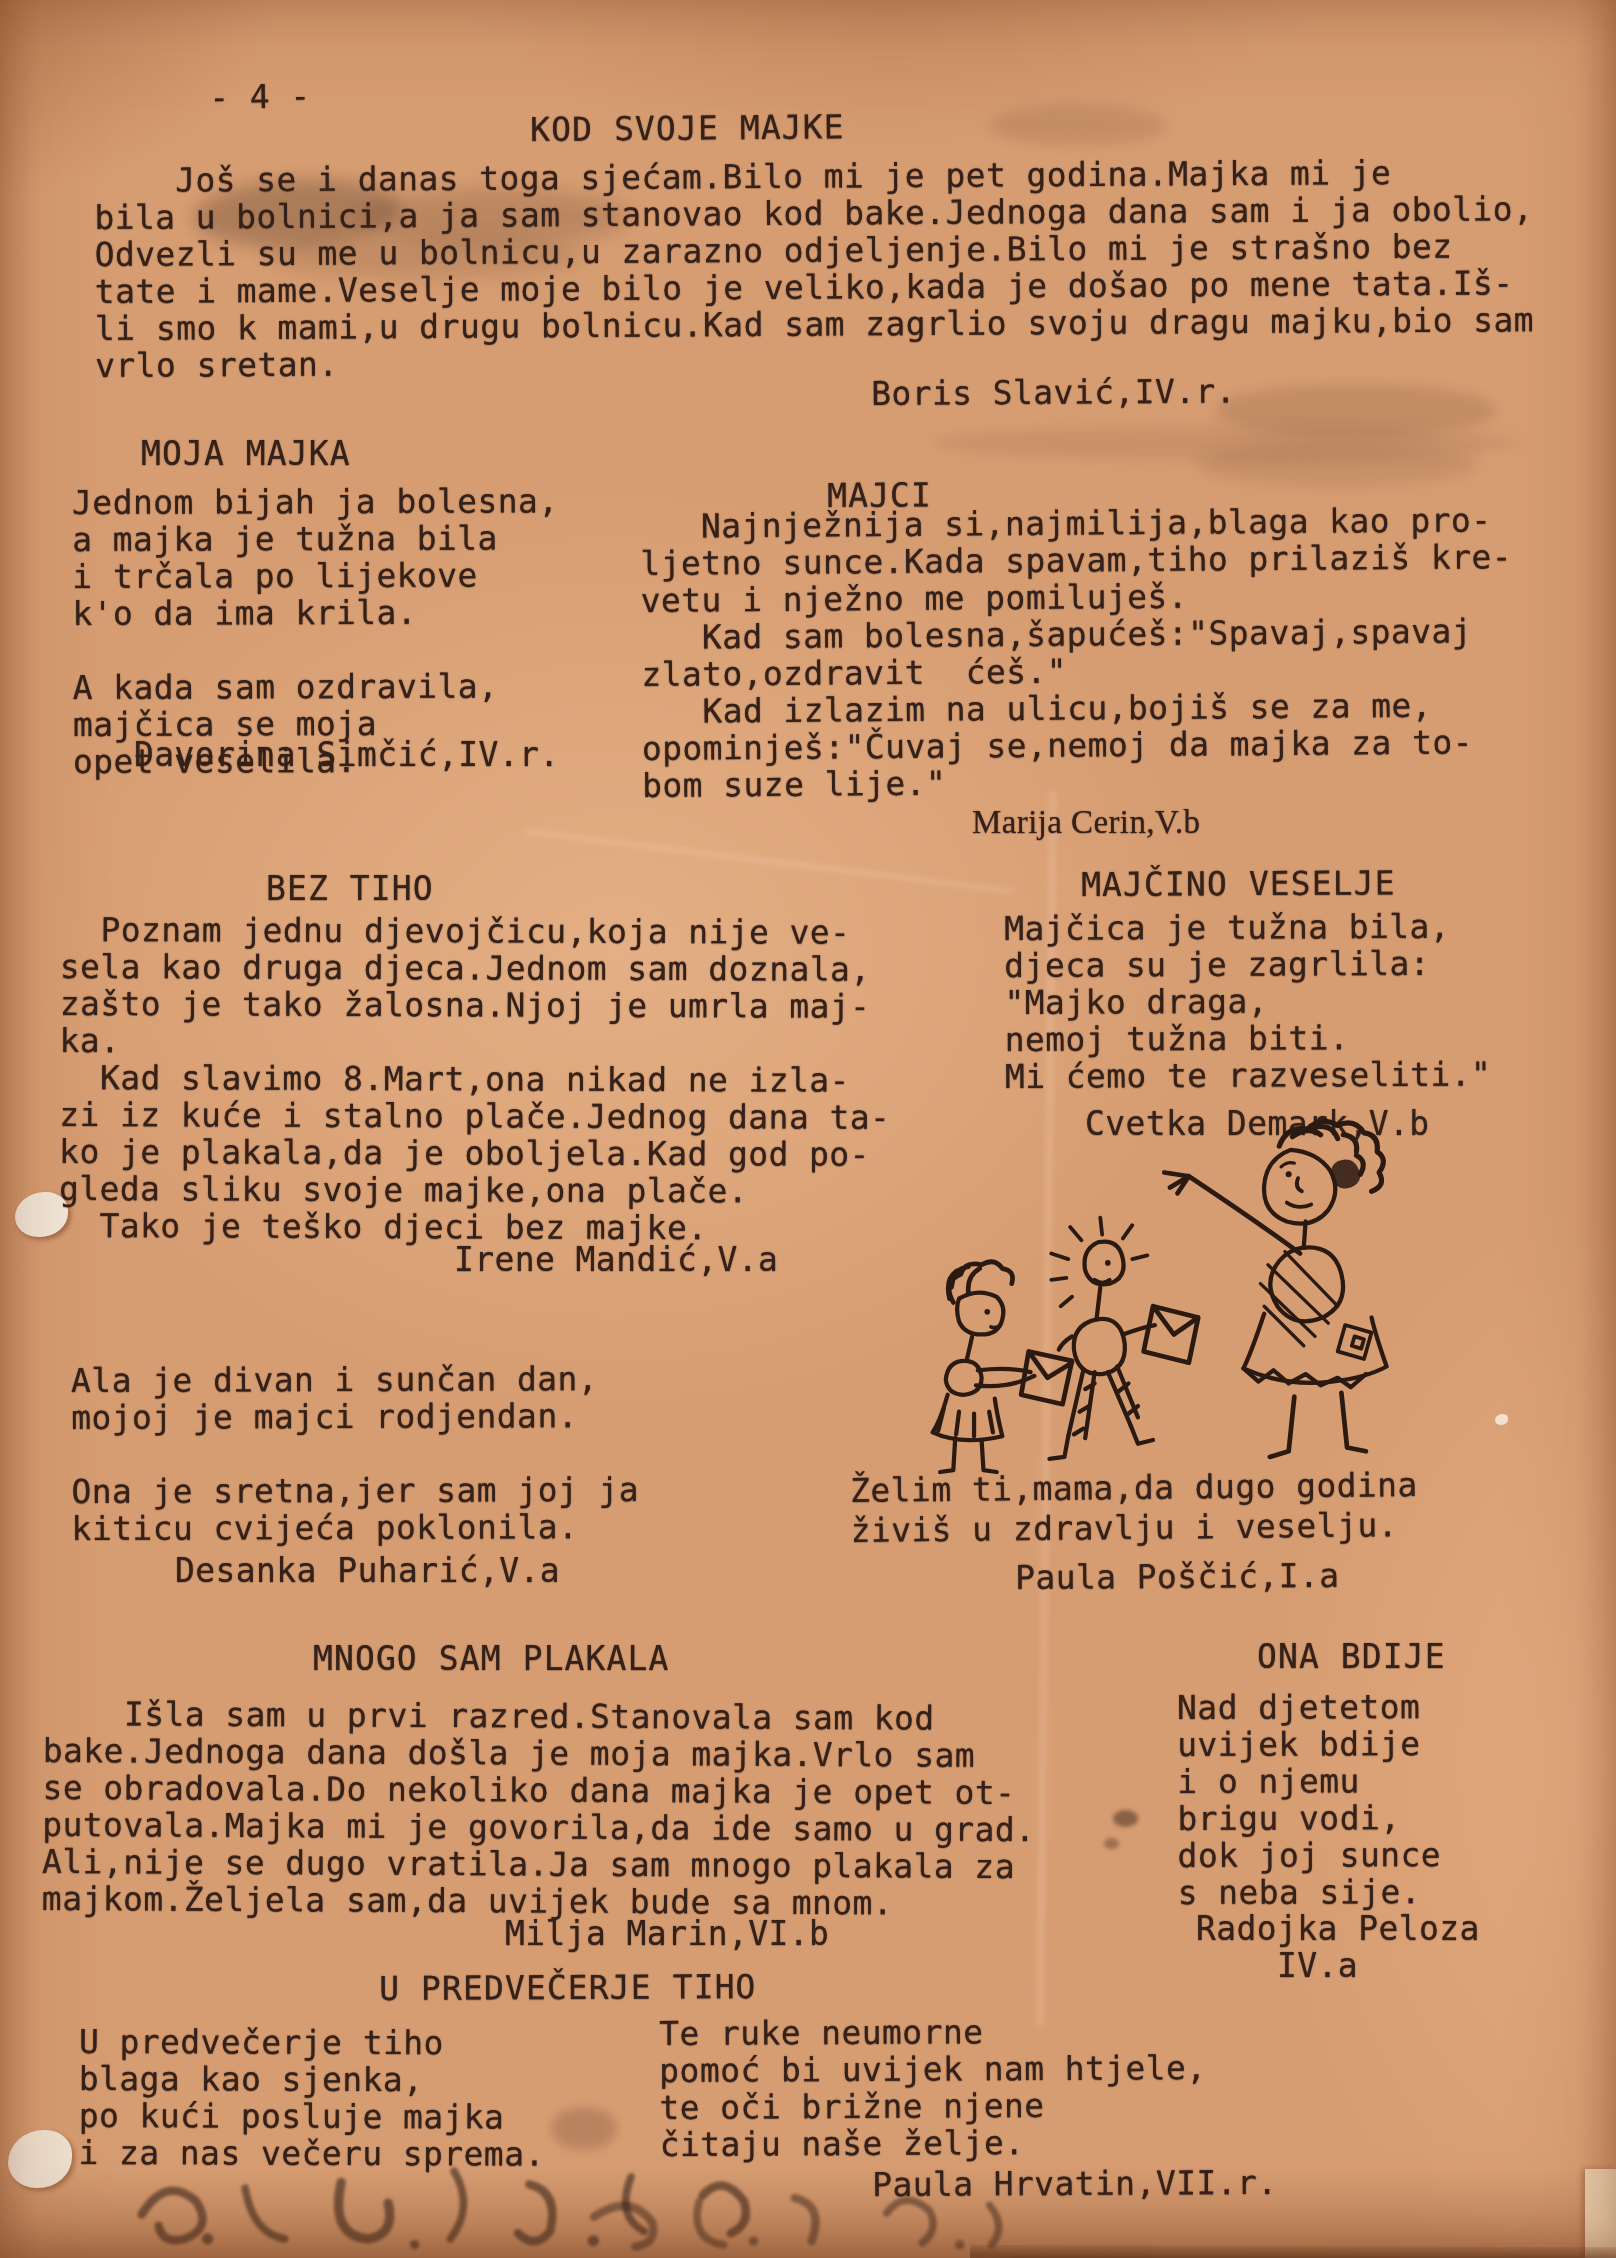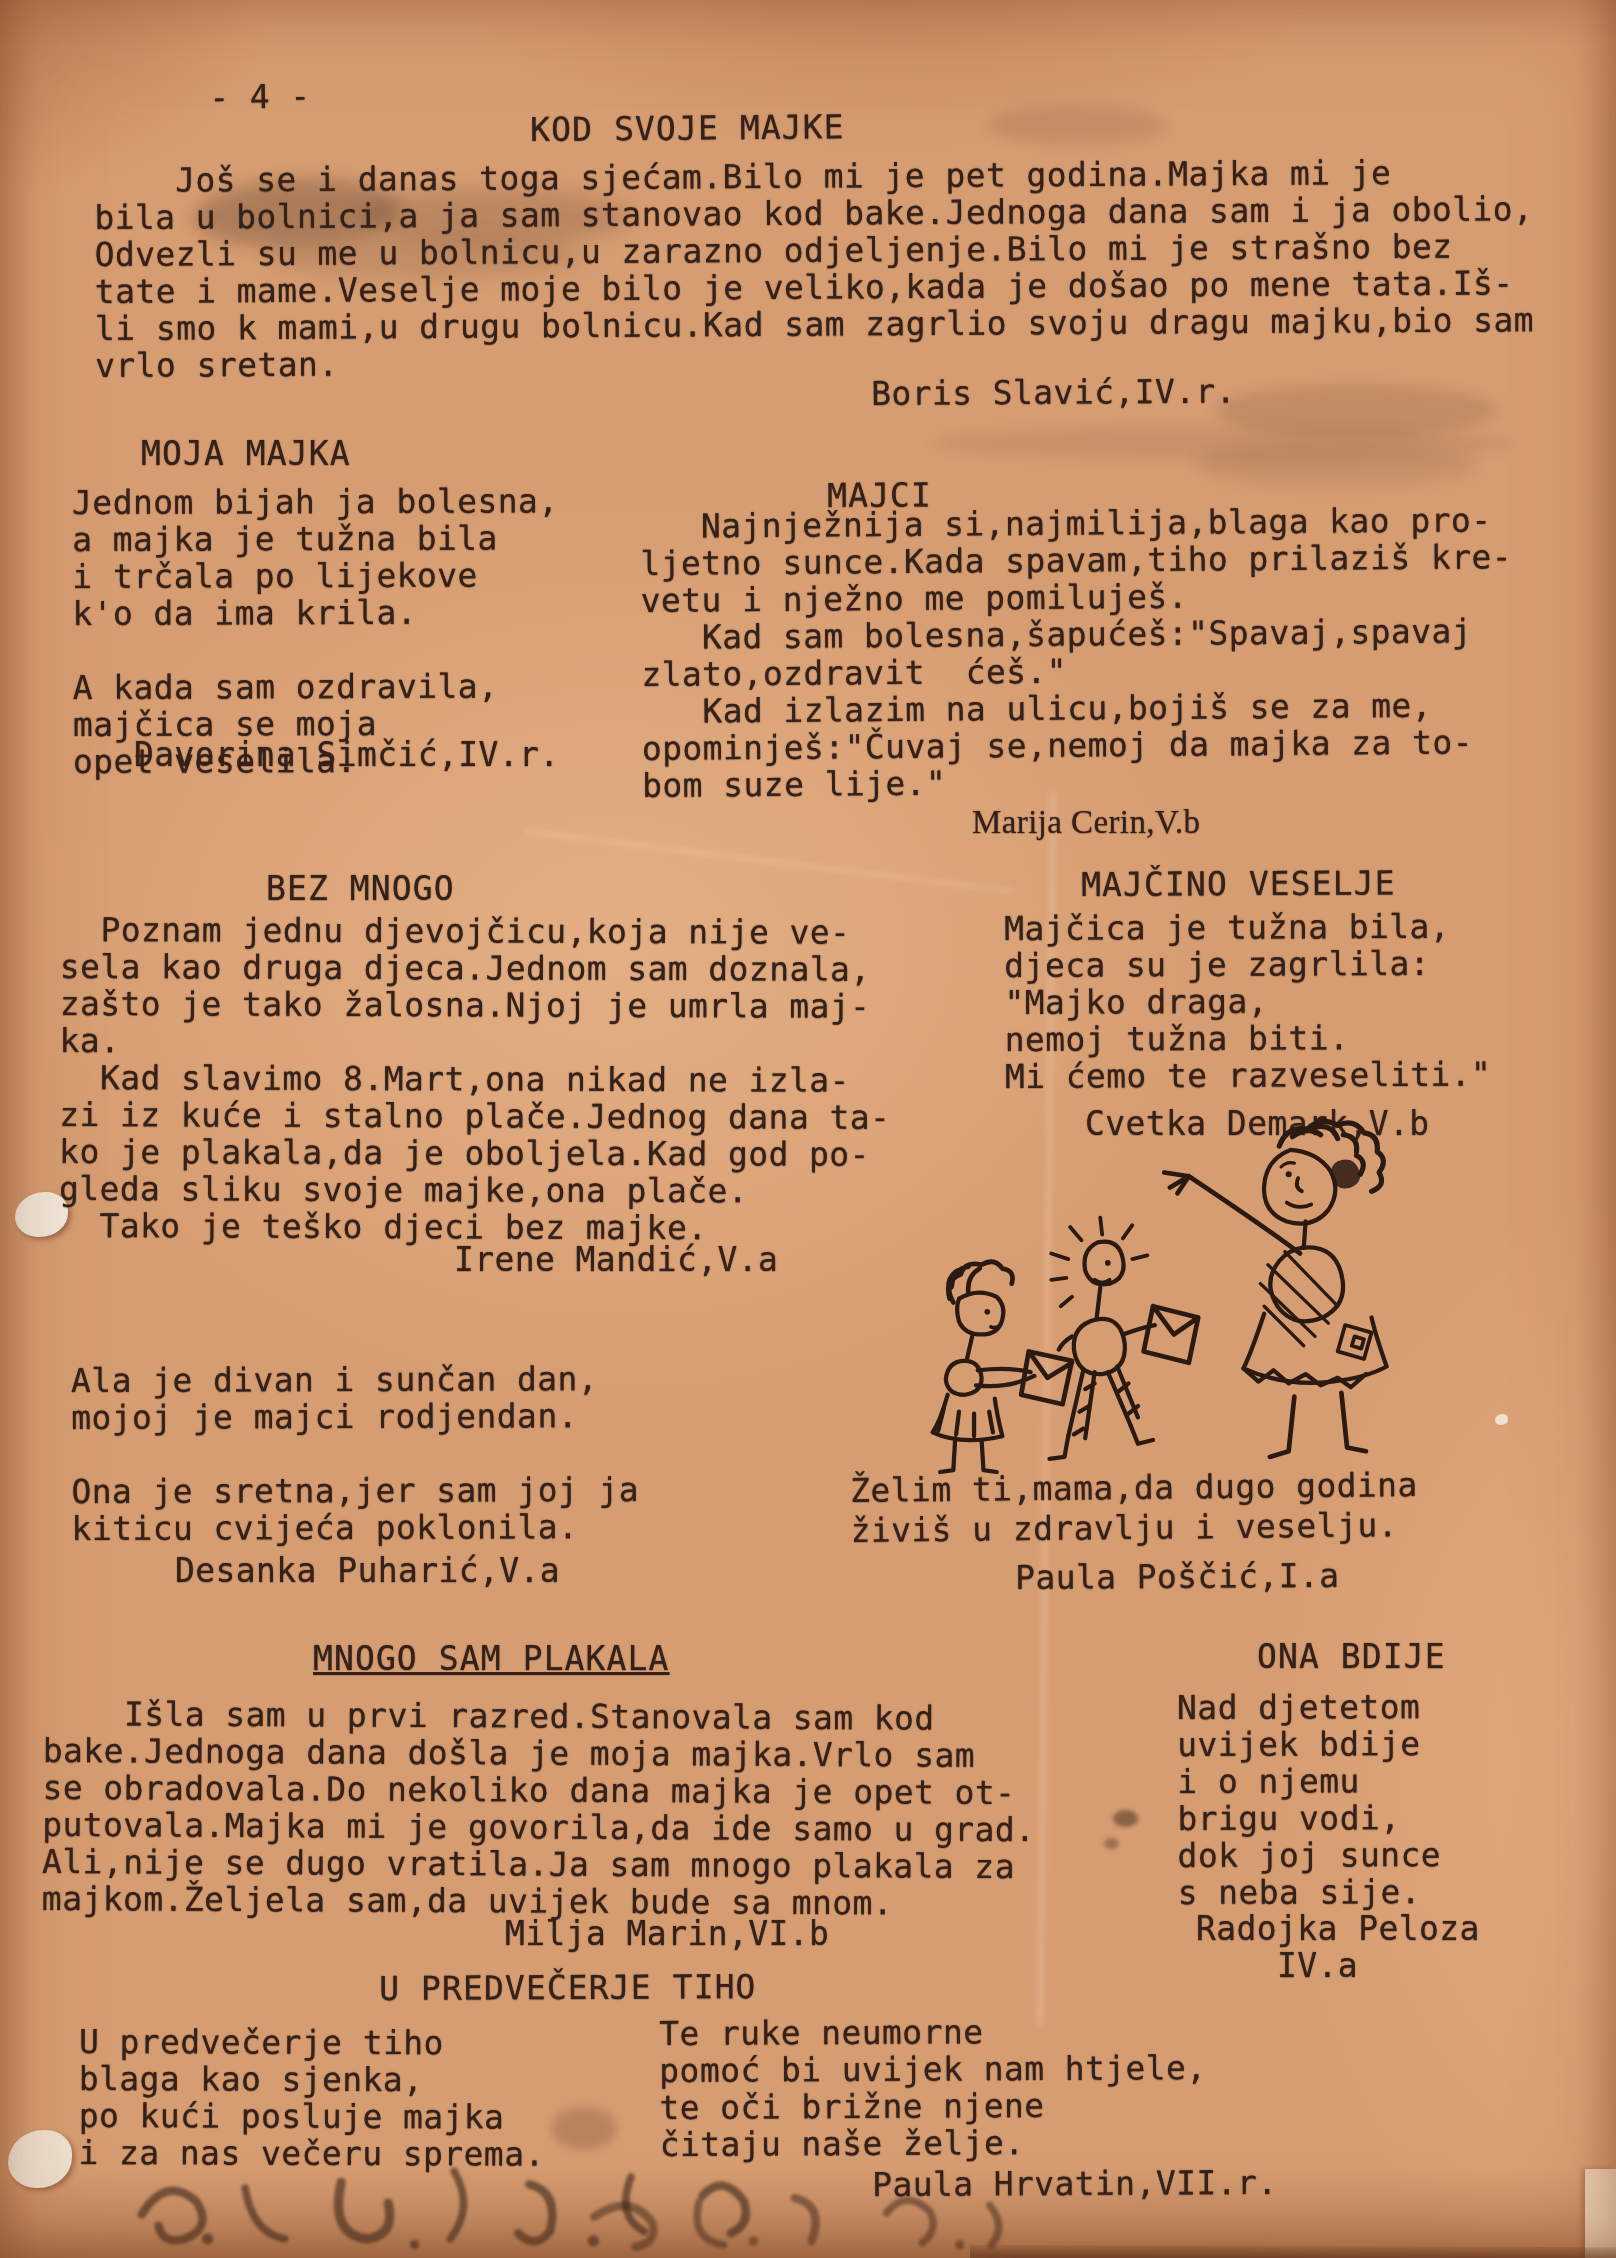--- a/index.html
+++ b/index.html
@@ -94,21 +94,21 @@
   <div class="typed" style="left:640px;top:508px;transform:rotate(-0.45deg);">   Najnježnija si,najmilija,blaga kao pro-
 ljetno sunce.Kada spavam,tiho prilaziš kre-
 vetu i nježno me pomiluješ.
    Kad sam bolesna,šapućeš:"Spavaj,spavaj
 zlato,ozdravit  ćeš."
    Kad izlazim na ulicu,bojiš se za me,
 opominješ:"Čuvaj se,nemoj da majka za to-
 bom suze lije."</div>
   <div class="typed" style="left:972px;top:804px;font-family:Liberation Serif, serif;">Marija Cerin,V.b</div>
 
-  <div class="typed heading" style="left:266px;top:870px;">BEZ MNOGO</div>
+  <div class="typed heading" style="left:266px;top:870px;">BEZ TIHO</div>
   <div class="typed" style="left:60px;top:911px;transform:rotate(0.2deg);">  Poznam jednu djevojčicu,koja nije ve-
 sela kao druga djeca.Jednom sam doznala,
 zašto je tako žalosna.Njoj je umrla maj-
 ka.
   Kad slavimo 8.Mart,ona nikad ne izla-
 zi iz kuće i stalno plače.Jednog dana ta-
 ko je plakala,da je oboljela.Kad god po-
 gleda sliku svoje majke,ona plače.
   Tako je teško djeci bez majke.</div>
   <div class="typed" style="left:454px;top:1241px;">Irene Mandić,V.a</div>
@@ -171,21 +171,21 @@
       <path class="ink" stroke-width="4" d="M548,242 l28,8 l-8,28 l-28,-8 z M558,254 l10,3 l-3,10 l-10,-3 z"></path>
       <path class="ink" stroke-width="3" d="M470,250 l0,0 M486,262 l0,0 M506,252 l0,0 M522,268 l0,0 M538,282 l0,0 M486,280 l0,0 M462,272 l0,0 M518,286 l0,0" stroke-dasharray="1 14"></path>
       <path class="ink" stroke-width="5" d="M494,318 l-6,58 M544,314 l6,58 M488,376 l-20,6 M550,372 l20,4"></path>
     </g>
   </svg>
 
   <div class="typed caption-lh" style="left:850px;top:1471px;transform:rotate(-0.6deg);">Želim ti,mama,da dugo godina
 živiš u zdravlju i veselju.</div>
   <div class="typed" style="left:1015px;top:1559px;transform:rotate(-0.4deg);">Paula Poščić,I.a</div>
 
-  <div class="typed heading" style="left:313px;top:1640px;text-decoration:underline;">MNOGO SAM PLAKALA</div>
+  <div class="typed heading" style="left:313px;top:1640px;">MNOGO SAM PLAKALA</div>
   <div class="typed" style="left:43px;top:1695px;transform:rotate(0.3deg);">    Išla sam u prvi razred.Stanovala sam kod
 bake.Jednoga dana došla je moja majka.Vrlo sam
 se obradovala.Do nekoliko dana majka je opet ot-
 putovala.Majka mi je govorila,da ide samo u grad.
 Ali,nije se dugo vratila.Ja sam mnogo plakala za
 majkom.Željela sam,da uvijek bude sa mnom.</div>
   <div class="typed" style="left:505px;top:1915px;">Milja Marin,VI.b</div>
 
   <div class="typed heading" style="left:1257px;top:1638px;">ONA BDIJE</div>
   <div class="typed" style="left:1177px;top:1689px;transform:rotate(-0.2deg);">Nad djetetom

